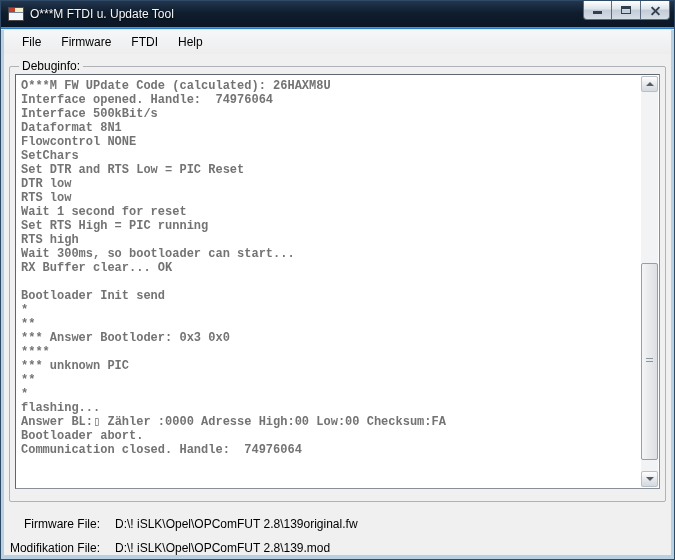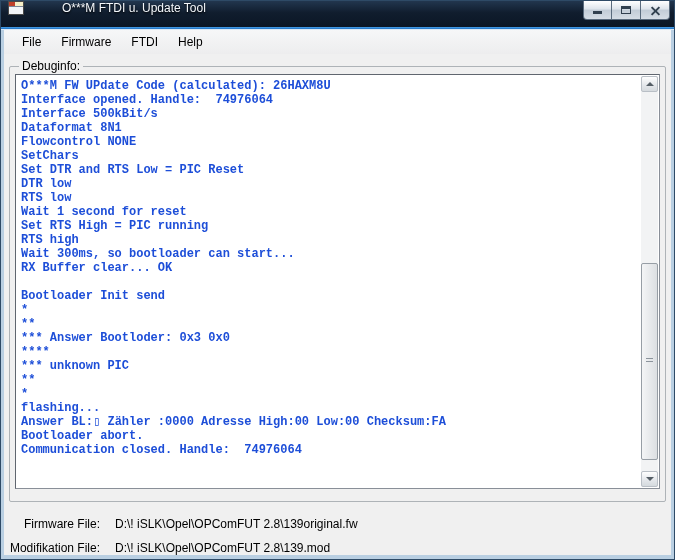--- a/index.html
+++ b/index.html
@@ -11,21 +11,21 @@
     border:1px solid #2e4a66;
     background:#b9cfe2;
     padding:0 3px 3px 3px;
     overflow:hidden;
   }
 
   
   .titlebar {
     position:relative; height:26px; margin:0 -3px;
     background:linear-gradient(180deg,#22364e 0%,#101d2e 45%,#0b1625 100%);
-    display:flex; gap:32px;
+    display:flex; align-items:center;
   }
   .app-icon { position:relative; width:16px; height:14px; margin:0 6px 0 7px;
     border:1px solid #4a4a4a; background:#dce6f1; }
   .app-icon .bar { position:absolute; top:0; left:0; right:0; height:4px; background:#f5efc8; }
   .app-icon .bar-red { position:absolute; top:0; left:0; width:6px; height:4px; background:#c0402a; }
   .app-icon .body { position:absolute; top:4px; left:0; right:0; bottom:0; background:#f2f5f9; border-top:1px solid #7a8699; }
   .title-text { color:#f4f8fc; font-size:12px; text-shadow:0 1px 2px #000; white-space:nowrap; }
 
   .window-controls { position:absolute; top:0; right:4px; display:flex; }
   .winbtn {
@@ -74,21 +74,21 @@
     background:#ffffff;
     border:1px solid #898f98; border-top-color:#60666f; border-left-color:#60666f;
   }
   .log {
     position:absolute; left:1px; top:1px; right:19px; bottom:1px;
     padding:3px 0 0 4px; overflow:hidden;
   }
   .log-line {
     font-family:"Liberation Mono", monospace; font-weight:bold;
     font-size:12px; line-height:14px; height:14px;
-    color:#1d4ed8; white-space:pre;
+    color:#737373; white-space:pre;
   }
 
   
   .scrollbar { position:absolute; top:1px; right:1px; bottom:1px; width:17px; background:#f2f3f4; }
   .sb-btn {
     position:absolute; left:0; width:17px; height:16px;
     background:linear-gradient(180deg,#fefefe,#e3e6ea 60%,#d5dade);
     border:1px solid #b9bfc6; border-radius:2px;
     display:flex; align-items:center; justify-content:center;
   }

